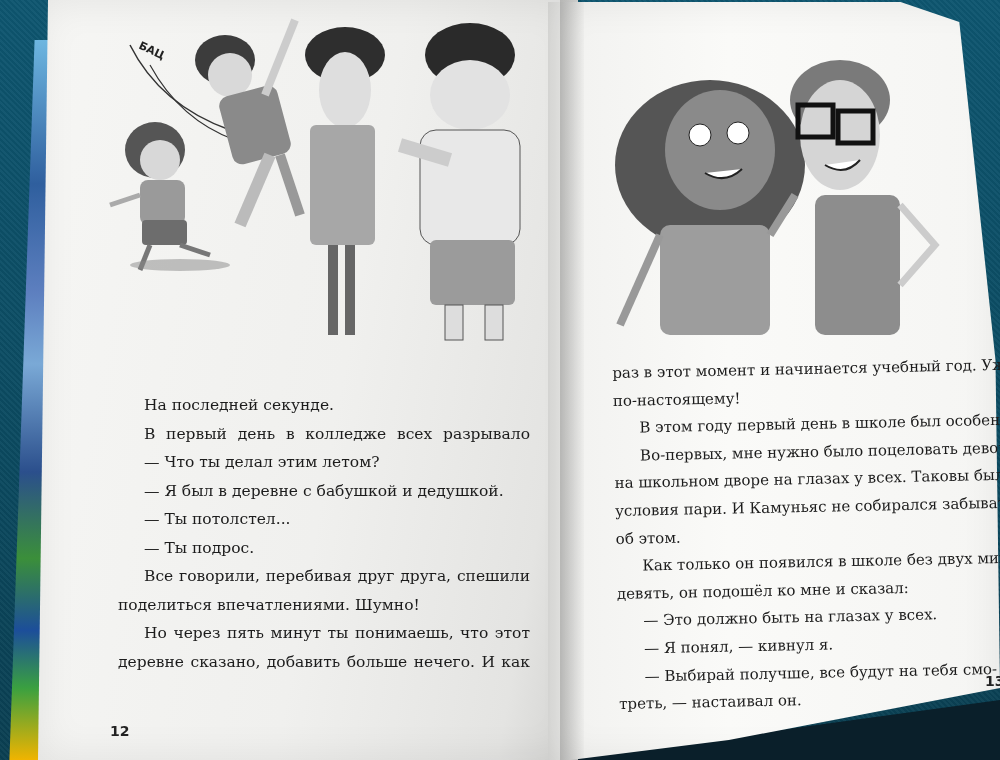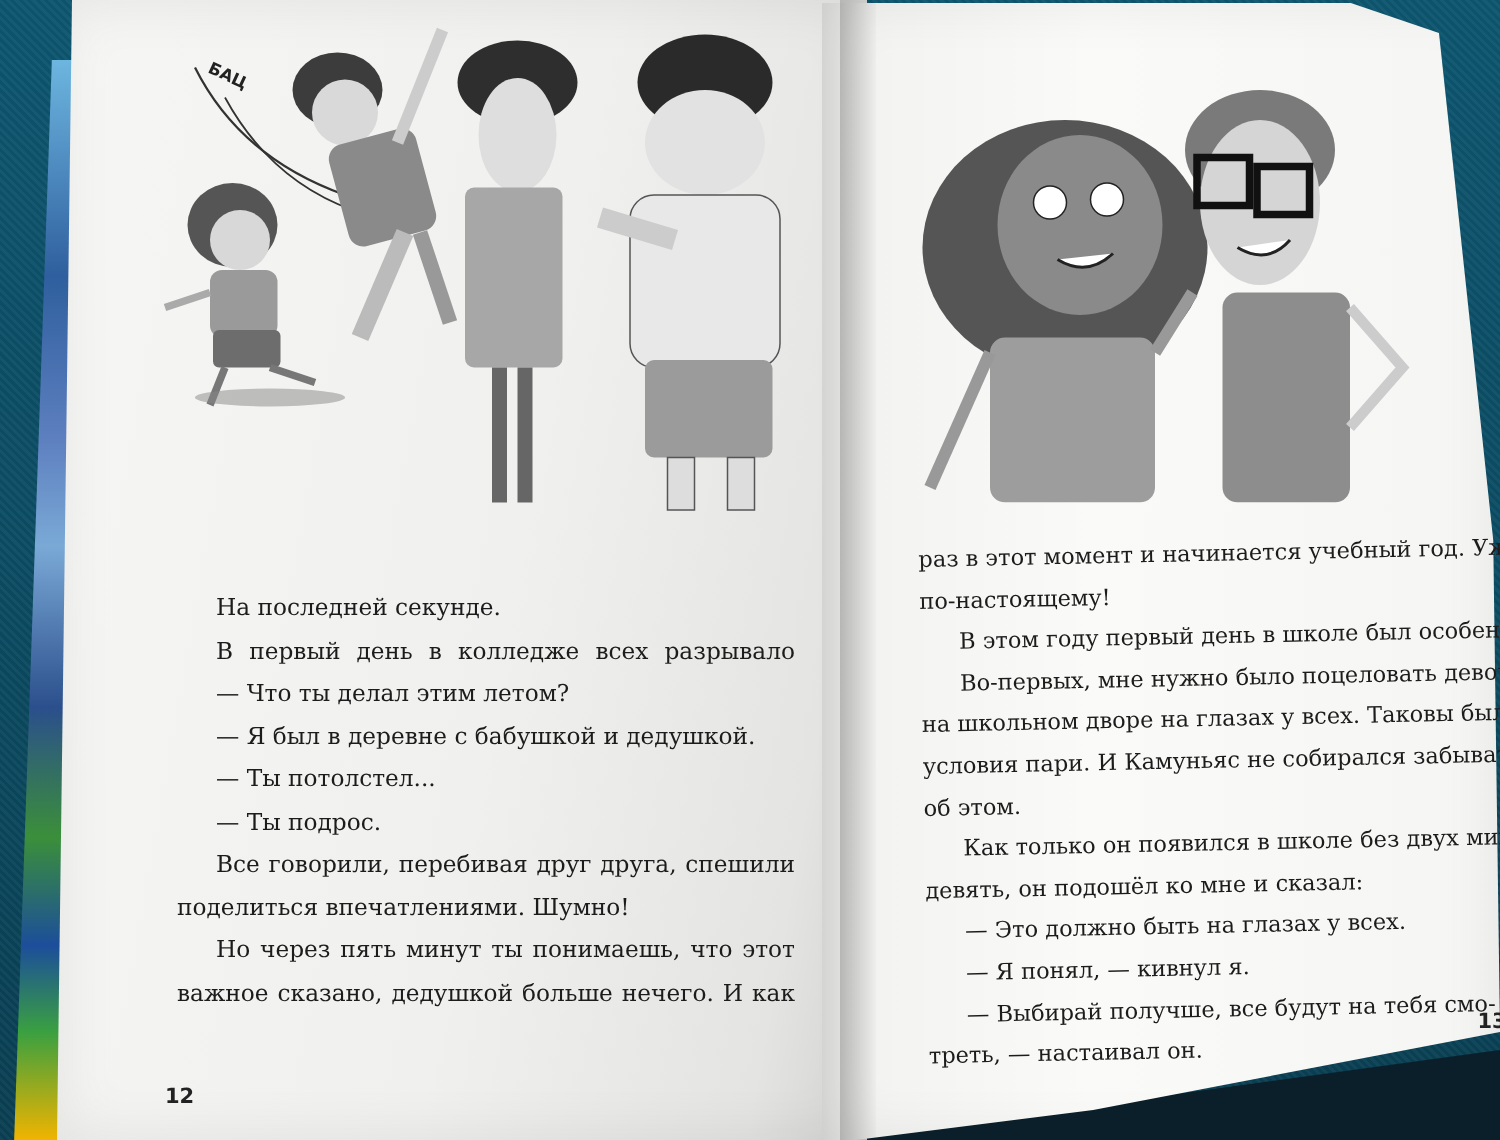--- a/index.html
+++ b/index.html
@@ -139,21 +139,21 @@
 <div class="text-block text-left">
   <span class="line indent">На последней секунде.</span>
   <span class="line indent justify">В первый день в колледже всех разрывало</span>
   <span class="line indent">— Что ты делал этим летом?</span>
   <span class="line indent">— Я был в деревне с бабушкой и дедушкой.</span>
   <span class="line indent">— Ты потолстел...</span>
   <span class="line indent">— Ты подрос.</span>
   <span class="line indent justify">Все говорили, перебивая друг друга, спешили</span>
   <span class="line">поделиться впечатлениями. Шумно!</span>
   <span class="line indent justify">Но через пять минут ты понимаешь, что этот</span>
-  <span class="line justify">важное сказано, дедушкой больше нечего. И как</span>
+  <span class="line justify">деревне сказано, добавить больше нечего. И как</span>
 </div>
 <div class="page-num pn-left">12</div>
 
 <div class="text-block text-right">
   <span class="line justify">раз в этот момент и начинается учебный год. Уже</span>
   <span class="line">по-настоящему!</span>
   <span class="line indent">В этом году первый день в школе был особенным.</span>
   <span class="line indent justify">Во-первых, мне нужно было поцеловать девочку</span>
   <span class="line justify">на школьном дворе на глазах у всех. Таковы были</span>
   <span class="line justify">условия пари. И Камуньяс не собирался забывать</span>

